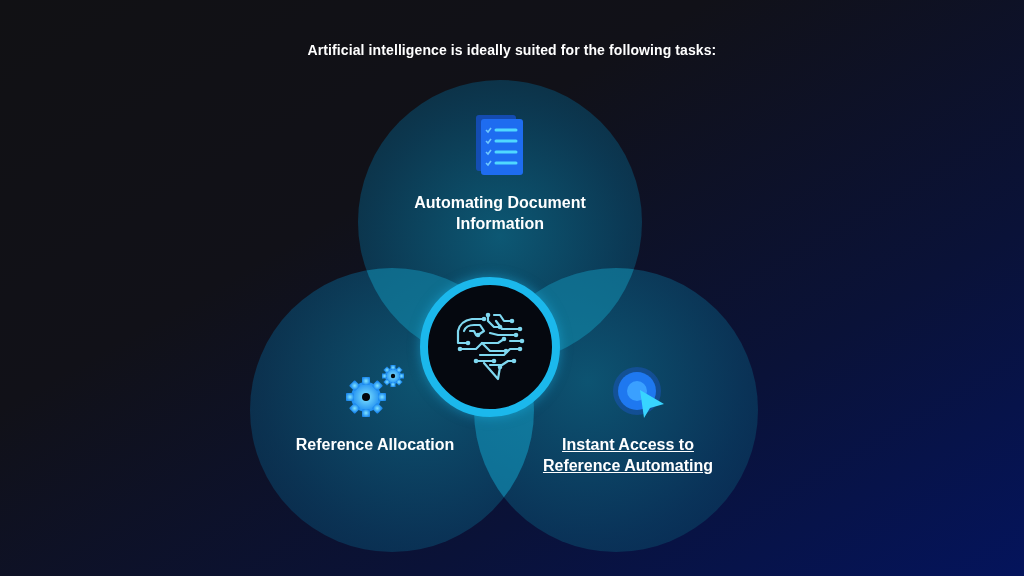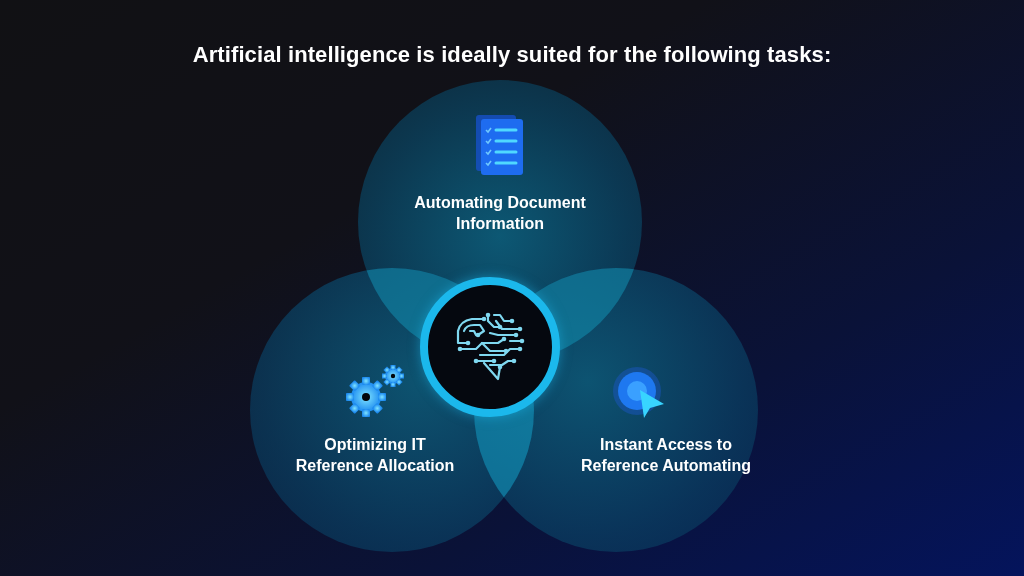--- a/index.html
+++ b/index.html
@@ -3,39 +3,39 @@
 <meta charset="utf-8">
 <style>
   html, body { margin:0; padding:0; }
   body {
     width:1024px; height:576px; overflow:hidden; position:relative;
     background: linear-gradient(150deg, #111114 0%, #111118 35%, #0a1238 70%, #04145c 100%);
     font-family: "Liberation Sans", sans-serif;
   }
   .title {
     position:absolute; left:0; top:42px; width:1024px; text-align:center;
-    color:#ffffff; font-size:22px; font-weight:bold; letter-spacing:0.1px;
+    color:#ffffff; font-size:14px; font-weight:bold; letter-spacing:0.1px;
   }
   .circle {
     position:absolute; width:284px; height:284px; border-radius:50%;
   }
   .c-top { left:358px; top:80px;
     background: radial-gradient(circle at 50% 55%, rgba(12,100,130,0.85) 0%, rgba(10,70,100,0.75) 60%, rgba(10,55,80,0.6) 100%); }
   .c-left { left:250px; top:268px;
     background: radial-gradient(circle at 60% 40%, rgba(13,95,125,0.85) 0%, rgba(10,65,100,0.7) 65%, rgba(8,50,85,0.6) 100%); }
   .c-right { left:474px; top:268px;
     background: radial-gradient(circle at 40% 40%, rgba(13,95,125,0.85) 0%, rgba(10,65,100,0.7) 65%, rgba(8,50,85,0.6) 100%); }
   .overlay { position:absolute; left:0; top:0; width:1024px; height:576px; pointer-events:none; }
   .label {
     position:absolute; color:#ffffff; font-size:16px; font-weight:bold;
     text-align:center; line-height:21px;
   }
   .lbl-top { left:380px; top:192px; width:240px;text-align:center; }
   .lbl-left { left:270px; top:434px; width:210px; }
-  .lbl-right { left:556px; top:434px; width:220px; }
+  .lbl-right { left:518px; top:434px; width:220px;text-decoration:underline; }
   .hub {
     position:absolute; left:420px; top:277px; width:140px; height:140px; border-radius:50%;
     background:#05080f; border:8px solid #1bb8ec; box-sizing:border-box;
     box-shadow: 0 0 12px rgba(27,184,236,0.5);
   }
   .icon { position:absolute; }
 </style>
 </head>
 <body>
 
@@ -114,21 +114,20 @@
       <rect x="-2.5" y="-11" width="5" height="5"></rect>
       <rect x="-2.5" y="6" width="5" height="5"></rect>
       <rect x="-11" y="-2.5" width="5" height="5"></rect>
       <rect x="6" y="-2.5" width="5" height="5"></rect>
     </g>
     <circle r="2.2" fill="#02060c"></circle>
   </g>
 </svg>
 
 <div class="label lbl-left">
-  <div>Optimizing IT</div>
   <div>Reference Allocation</div>
 </div>
 
 <svg class="icon" style="left:612px;top:366px" width="56" height="56" viewBox="0 0 56 56">
   <circle cx="25" cy="25" r="24" fill="#1a55c0" opacity="0.5"></circle>
   <circle cx="25" cy="25" r="19" fill="#1e78f0"></circle>
   <circle cx="25" cy="25" r="10" fill="#3aa0ff"></circle>
   <polygon points="28,24 52,38 38,42 32,52" fill="#38d4ff"></polygon>
 </svg>
 

